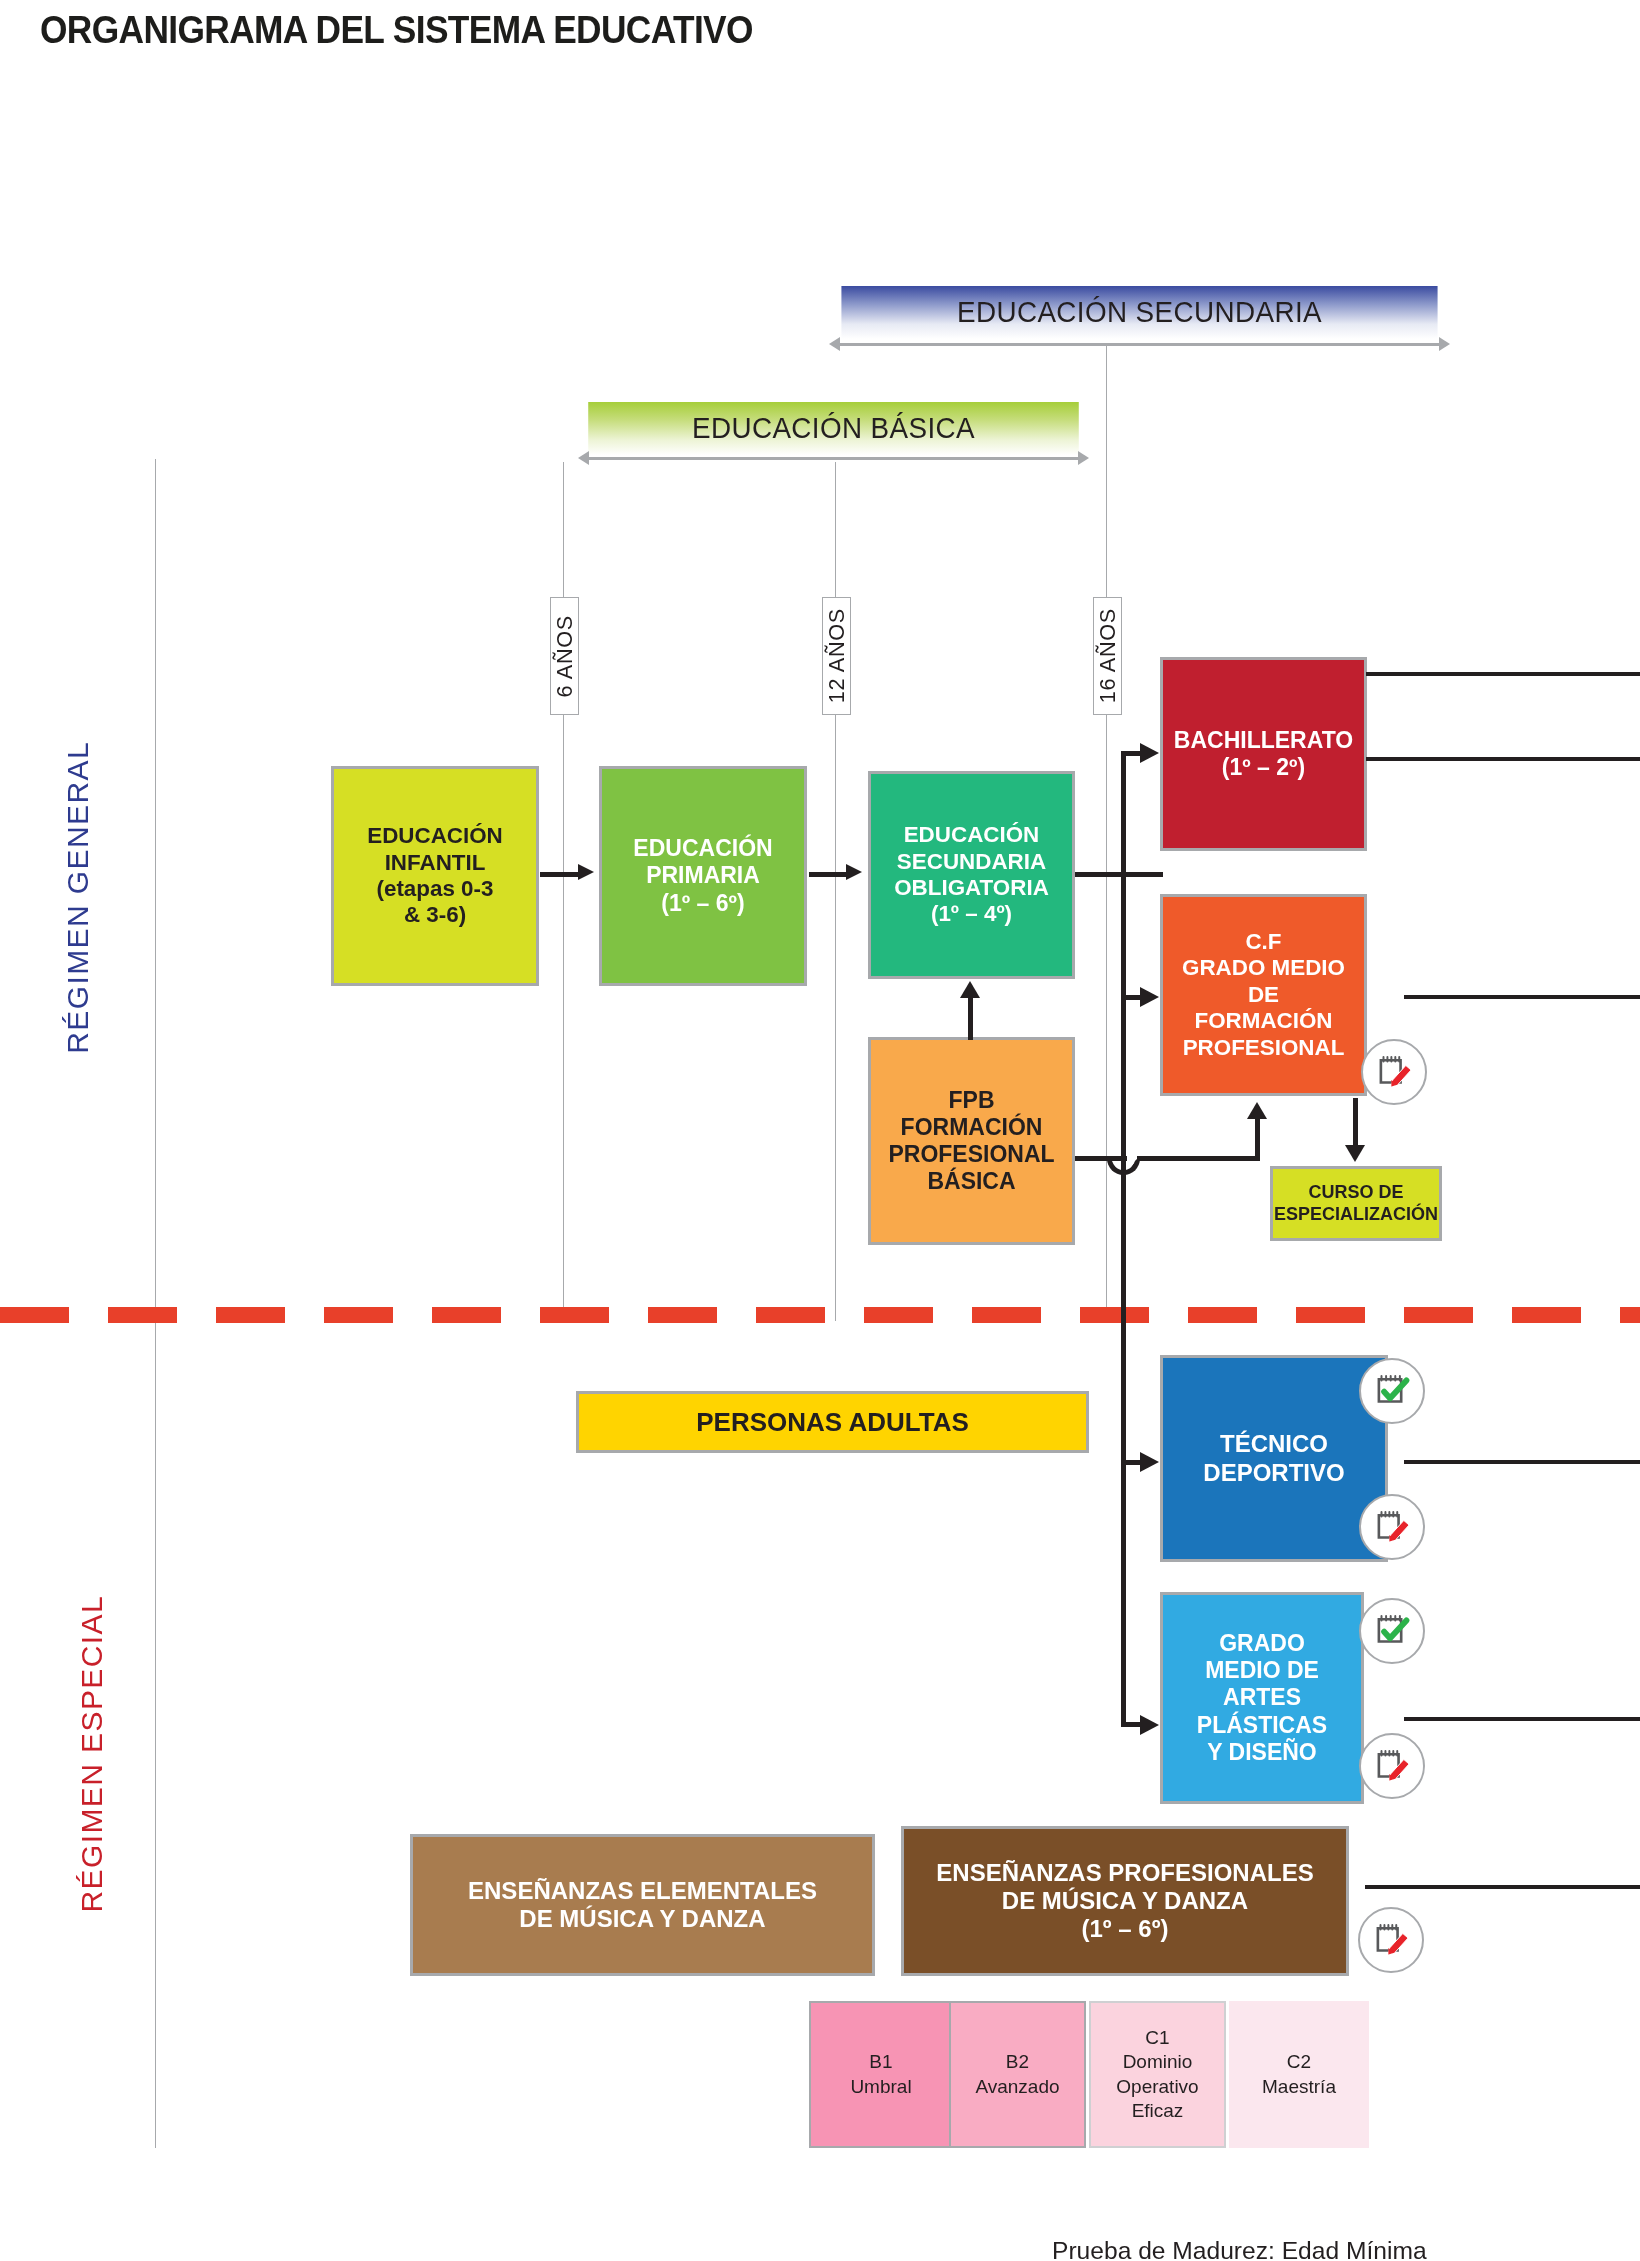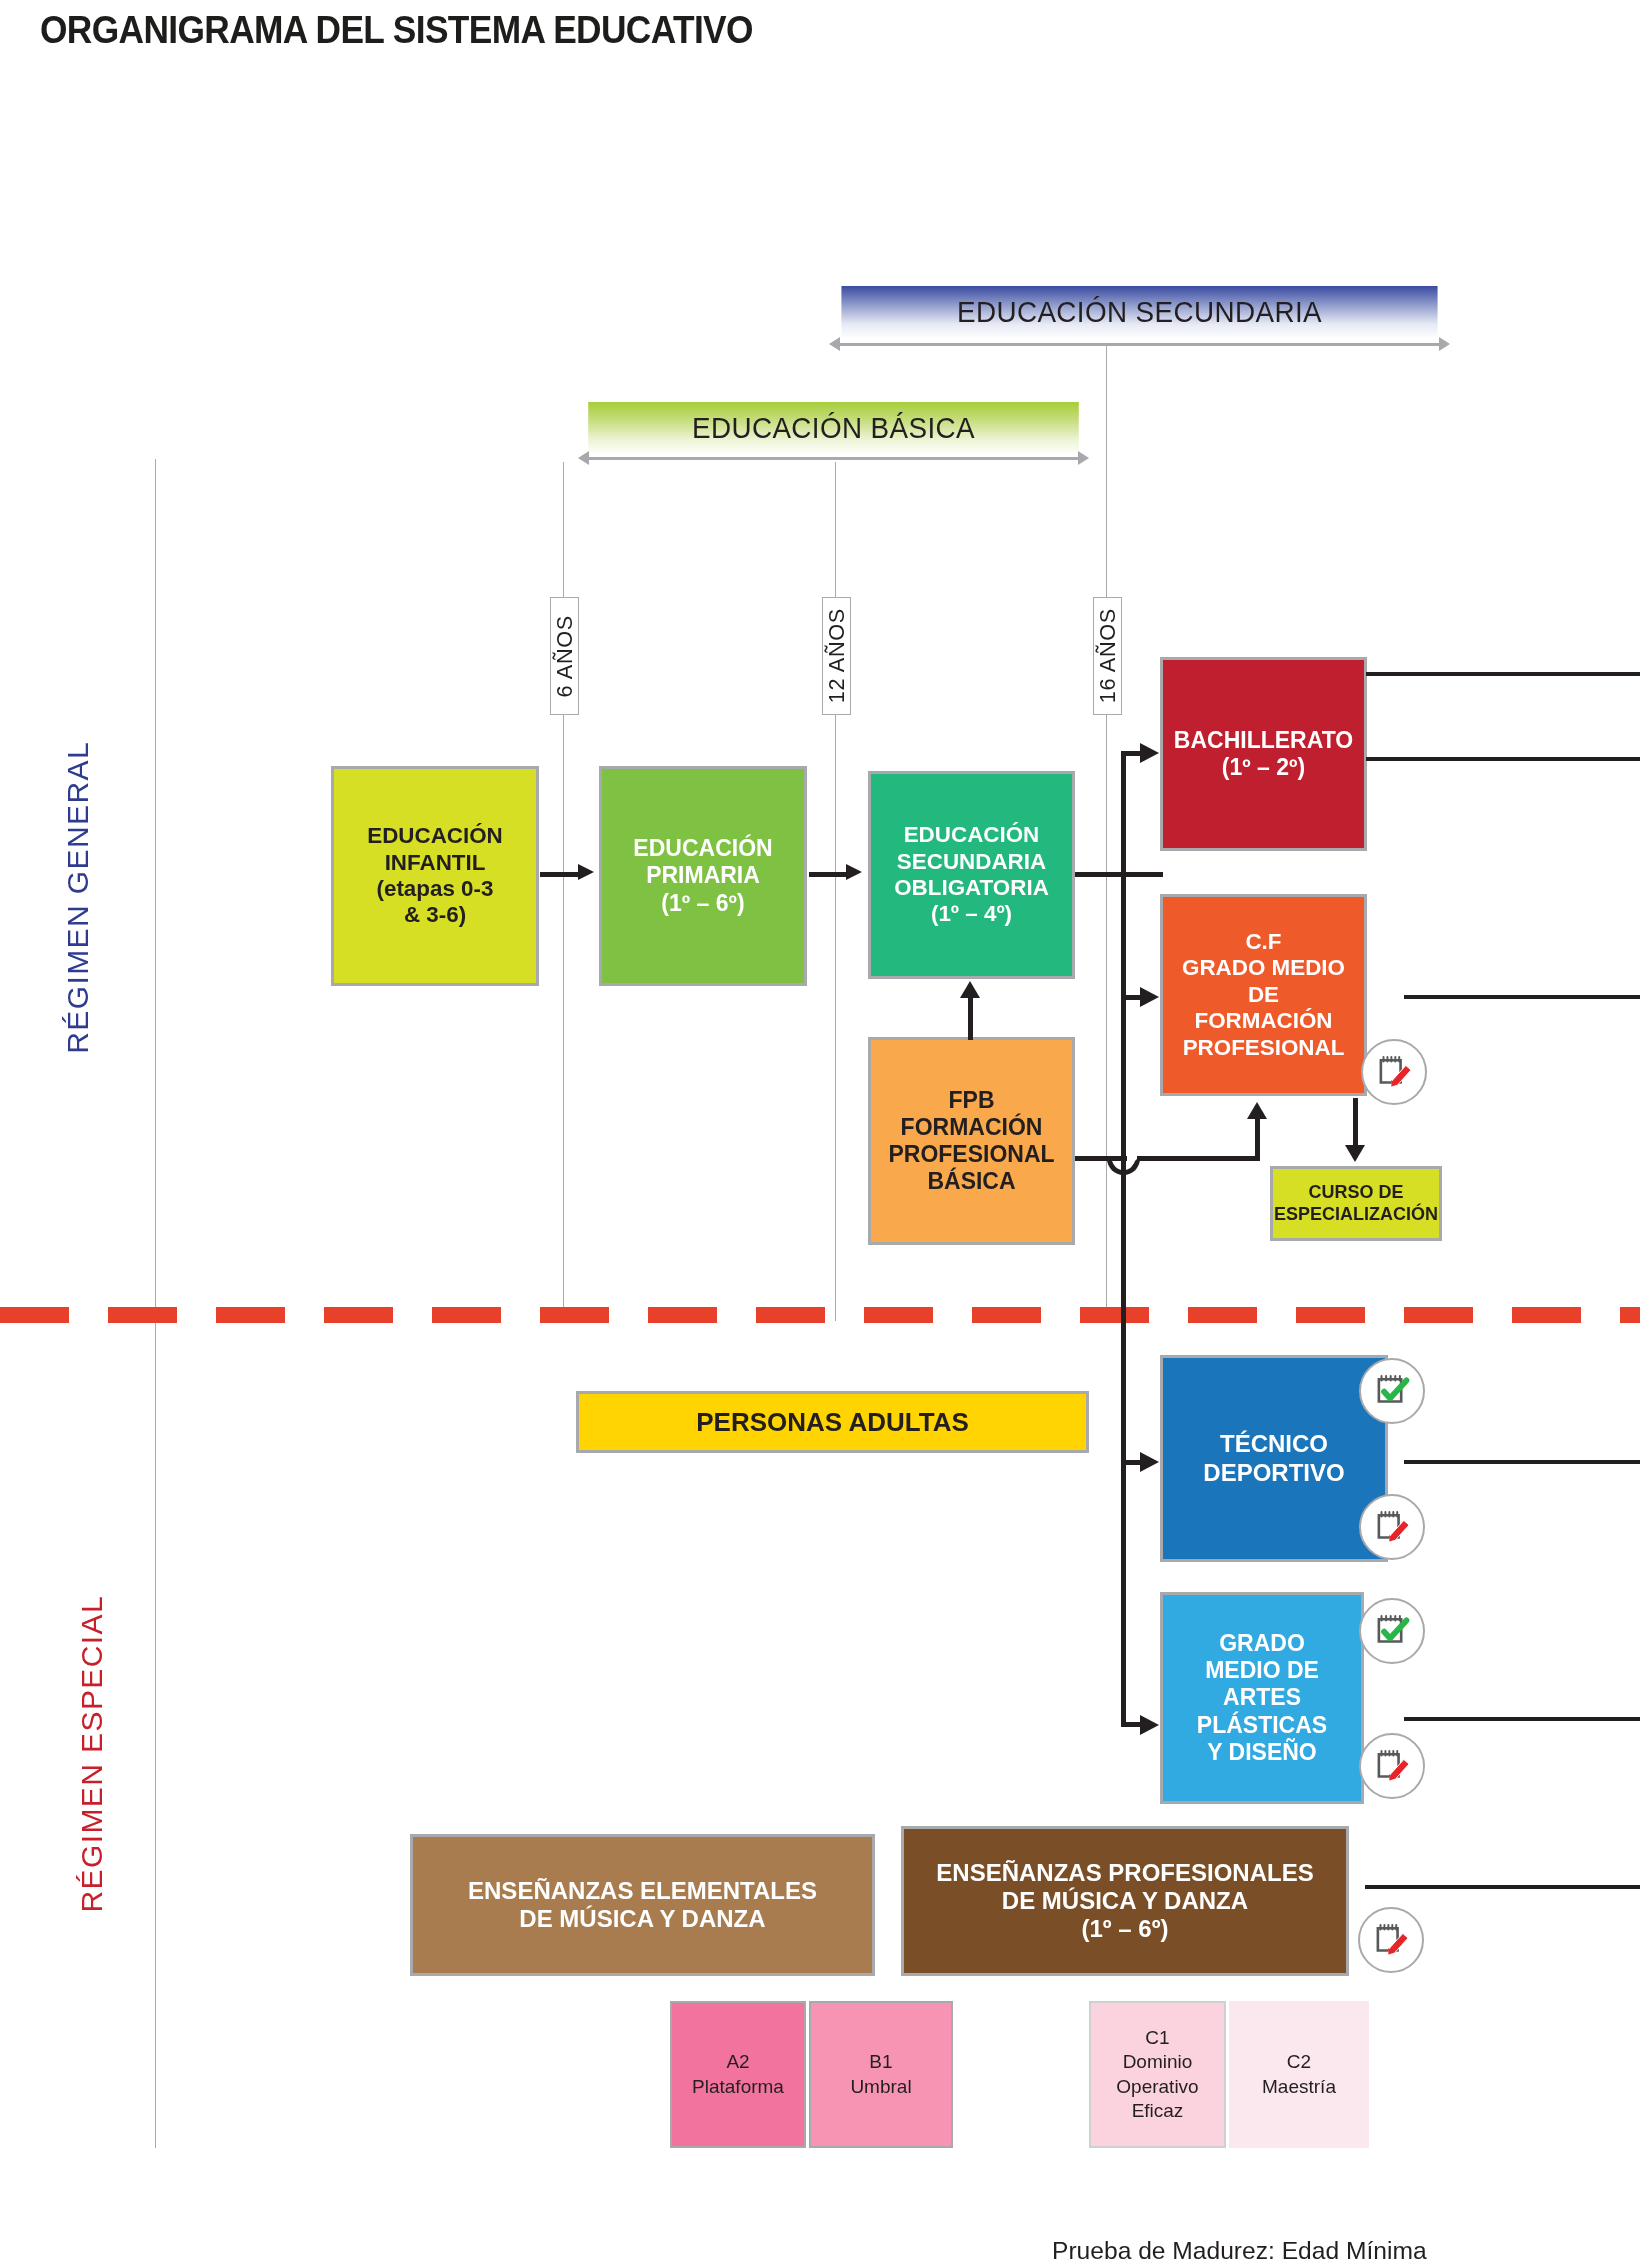--- a/index.html
+++ b/index.html
@@ -193,24 +193,24 @@
 Y DISEÑO</div>
 
   <div class="box t-white" style="left:410px;top:1834px;width:465px;height:142px;background:#a87c4f;font-size:24px;">ENSEÑANZAS ELEMENTALES
 DE MÚSICA Y DANZA</div>
 
   <div class="box t-white" style="left:901px;top:1826px;width:448px;height:150px;background:#7a4f28;font-size:24px;">ENSEÑANZAS PROFESIONALES
 DE MÚSICA Y DANZA
 (1º – 6º)</div>
 
 
-  <div class="langcell" style="left:670px;top:2001px;width:136px;height:147px;background:#f2749e;">A2
-Plataforma</div>
   <div class="langcell" style="left:809px;top:2001px;width:144px;height:147px;background:#f794b4;">B1
 Umbral</div>
+  <div class="langcell" style="left:949px;top:2001px;width:137px;height:147px;background:#f9acc3;">B2
+Avanzado</div>
   <div class="langcell" style="left:1089px;top:2001px;width:137px;height:147px;background:#fbd3de;border-color:#cfd0d2;">C1
 Dominio
 Operativo
 Eficaz</div>
   <div class="langcell" style="left:1229px;top:2001px;width:140px;height:147px;background:#fbe7ee;border:none;">C2
 Maestría</div>
 
   <div class="hline" style="left:540px;top:872px;width:42px;"></div>
   <div class="smallArrowR" style="left:578px;top:864px;"></div>
 

